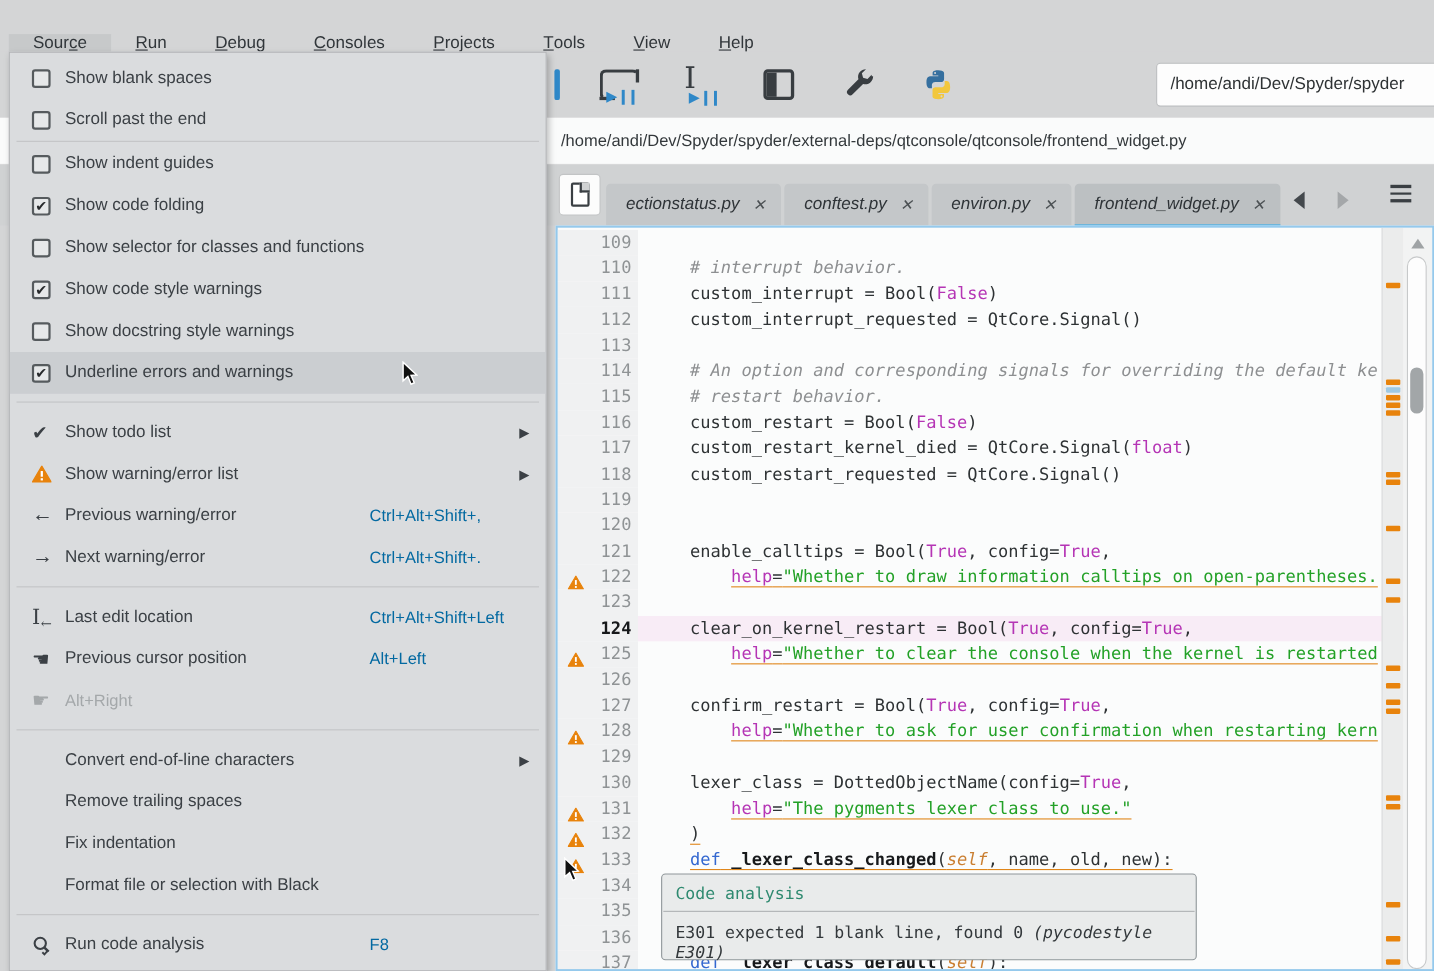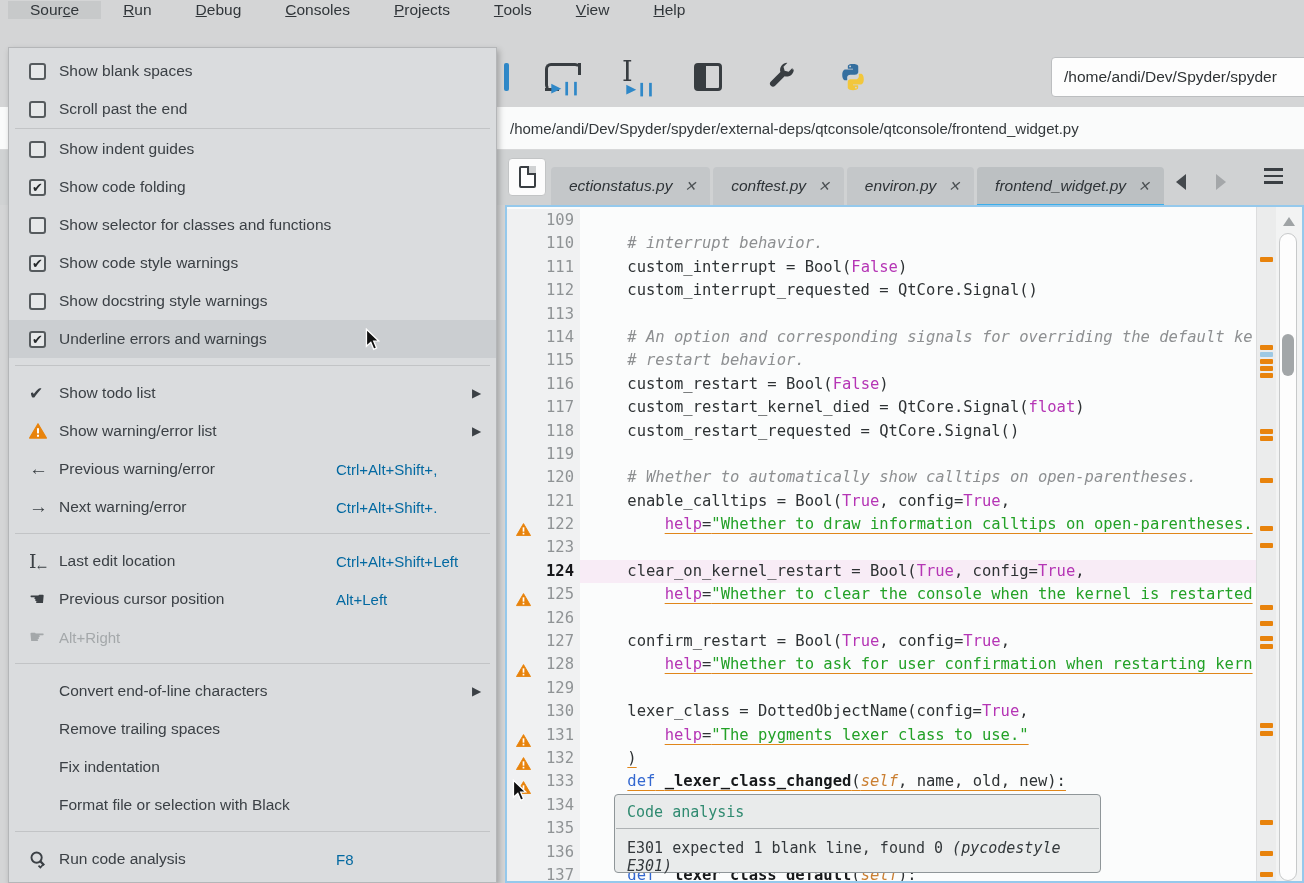--- a/index.html
+++ b/index.html
@@ -1,22 +1,22 @@
 <!DOCTYPE html>
 <html><head>
 <meta charset="utf-8">
 <style>
   * { margin:0; padding:0; box-sizing:border-box; }
   html,body { width:1304px; height:883px; overflow:hidden; background:#d4d5d6;
               font-family:"Liberation Sans", sans-serif; }
   #stage { position:relative; width:1304px; height:883px; }
 
   
-  #menubar { position:absolute; left:0; top:1px; width:1304px; height:47px;
-             background:#d4d5d6; display:flex; align-items:flex-start; padding-left:8px; }
+  #menubar { position:absolute; left:0; top:16px; width:1304px; height:47px;
+             background:#d4d5d6; display:flex; align-items:center; padding-left:8px; }
   .mb-item { display:flex; align-items:center; padding:0 22px; font-size:15.5px; color:#31363a; cursor:default; }
   .mb-item.active { background:#c7c9ca; }
   .mb-item .key { text-decoration:underline; }
 
   
   #toolbar { position:absolute; left:0; top:47px; width:1304px; height:60px; background:#d4d5d6; }
   .tb-ico { position:absolute; top:0; height:60px; display:flex; align-items:center; justify-content:center; }
   #workdir { position:absolute; left:1051px; top:10px; width:260px; height:40px; background:#fdfdfd;
              border:1px solid #bcbec0; border-radius:4px; font-size:15.5px; color:#2e3234;
              padding:0 12px; font-family:"Liberation Sans",sans-serif; }
@@ -69,21 +69,21 @@
                border-left:1px solid #dcddde; }
   .mark { position:absolute; left:3px; width:13px; height:4.5px; border-radius:1px; }
   #vscroll { position:absolute; right:0; top:0; width:26px; height:678px; background:#f2f3f3; }
   #vs-up { position:absolute; left:7px; top:10px; width:0; height:0;
            border:6px solid transparent; border-bottom:9px solid #9fa3a5; border-top:none; }
   #vs-track { position:absolute; left:3px; top:26px; width:18px; height:648px; background:#fdfdfd;
               border:1px solid #c7c9ca; border-radius:9px; }
   #vs-thumb { position:absolute; left:2px; top:100px; width:12px; height:42px; background:#a2a6a8; border-radius:6px; }
 
   
-  #tooltip { position:absolute; left:107px; top:587px; width:487px; height:79px; background:#e9ebeb;
+  #tooltip { position:absolute; left:94px; top:587px; width:487px; height:79px; background:#e9ebeb;
              border:1px solid #8f9699; border-radius:4px; font-family:"DejaVu Sans Mono", monospace; z-index:5; }
   #tt-title { color:#2f8a70; font-size:15px; padding:8px 12px 7px; }
   #tt-sep { height:1px; background:#aeb2b4; margin:0 1px; }
   #tt-body { font-size:15px; color:#33383b; padding:10px 12px; }
   #tt-body i { font-style:italic; }
 
   
   #srcmenu { position:absolute; left:8px; top:47px; width:489px; height:836px; background:#dadcde;
              border:1px solid #b4b6b8; box-shadow:2px 3px 6px rgba(0,0,0,.25); z-index:10; padding-top:4px; }
   .m-row { height:38px; display:flex; align-items:center; padding:0 10px 0 20px; font-size:15.5px; color:#3b4045; }
@@ -305,21 +305,21 @@
             <span class="gi"></span>
             <span class="gn">119</span>
           </div>
           <div class="cod"><span></span></div>
         </div>
         <div class="ln">
           <div class="gut">
             <span class="gi"></span>
             <span class="gn">120</span>
           </div>
-          <div class="cod"><span>    </span><span class="cm"># Whether to automatically show calltips on open-parentheses.</span></div>
+          <div class="cod"><span>    </span></div>
         </div>
         <div class="ln">
           <div class="gut">
             <span class="gi"></span>
             <span class="gn">121</span>
           </div>
           <div class="cod"><span>    </span><span class="tx">enable_calltips = Bool(</span><span class="bi">True</span><span class="tx">, config=</span><span class="bi">True</span><span class="tx">,</span></div>
         </div>
         <div class="ln">
           <div class="gut">

